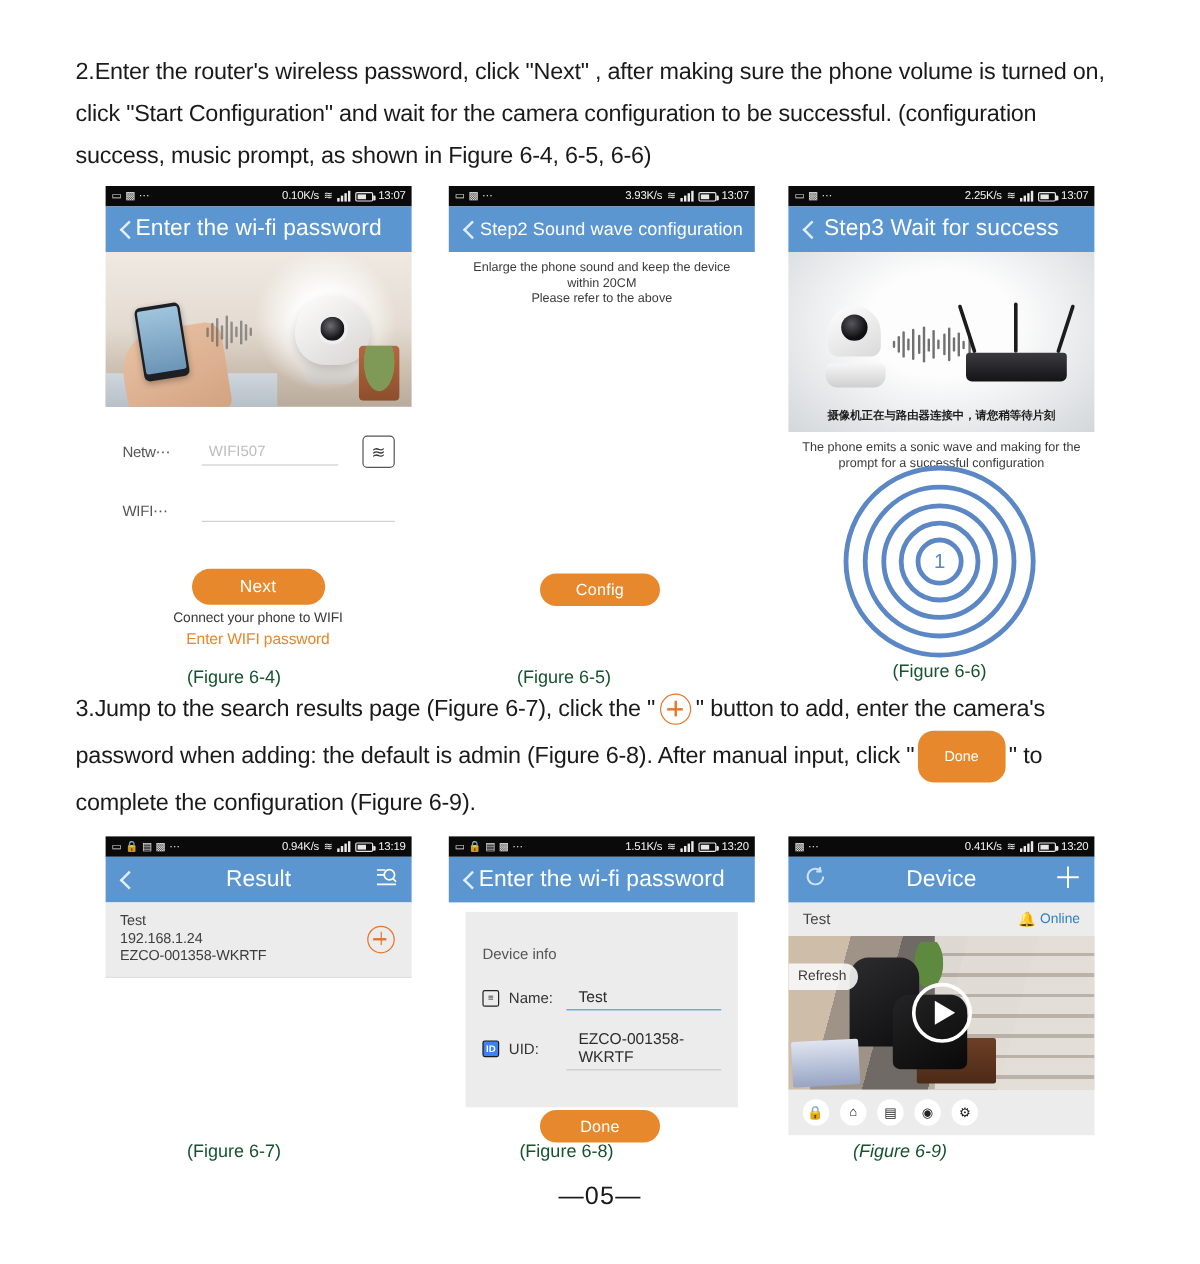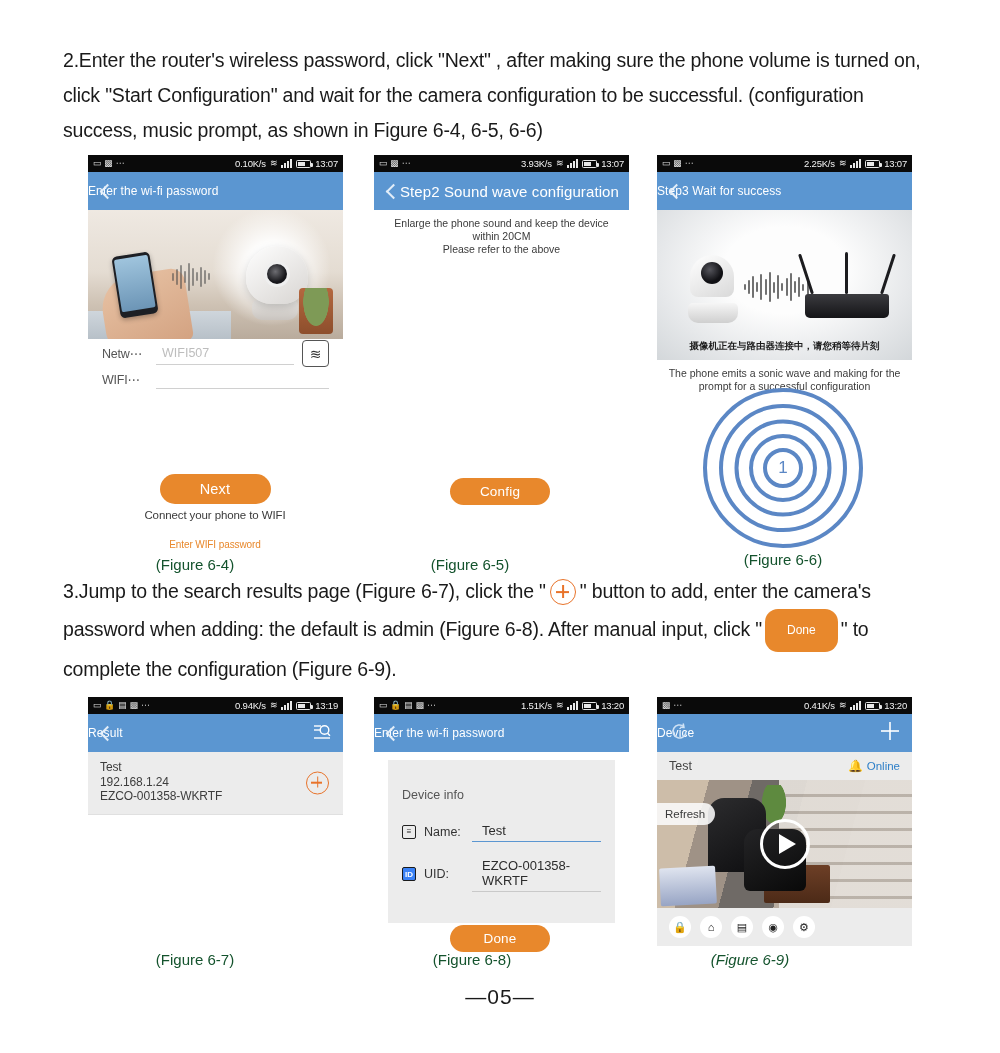--- a/index.html
+++ b/index.html
@@ -78,22 +78,22 @@
   .bars { display:inline-flex; align-items:flex-end; gap:1px; height:9px; }
   .bars s { display:block; width:2px; background:#e9e9e9; }
   .bars s:nth-child(1){height:3px} .bars s:nth-child(2){height:5px}
   .bars s:nth-child(3){height:7px} .bars s:nth-child(4){height:9px}
 
   .navbar {
     height:38px; background:#5b96d1; color:#ffffff;
     display:flex; align-items:center; position:relative;
   }
   .navbar .title {
-    position:absolute; left:0; right:0; 
-    font-size:12px; font-weight:400; letter-spacing:.1px;
+    position:absolute; left:0; right:0; text-align:center;
+    font-size:19px; font-weight:400; letter-spacing:.1px;
   }
   .navbar .title.tight { font-size:15px; }
   .chev {
     width:11px; height:11px; border-left:2px solid #eaf2fb; border-bottom:2px solid #eaf2fb;
     transform:rotate(45deg); margin-left:14px; z-index:2; opacity:.95;
   }
   .nav-right { margin-left:auto; margin-right:12px; z-index:2; }
 
   
   .hero {
@@ -141,42 +141,42 @@
                linear-gradient(#b4683f,#8d4e2c);
     border-radius:4px;
   }
   .hero .sofa {
     position:absolute; left:0; bottom:0; width:56%; height:22%;
     background:linear-gradient(#cfd6dc,#b7c0c8);
   }
 
   
   .form-row {
-    display:flex; align-items:center; gap:8px;
-    padding:1px 14px 2px 14px; font-size:12.5px; color:#4a4a4a;
+    display:flex; align-items:center; gap:20px;
+    padding:24px 14px 2px 14px; font-size:12.5px; color:#4a4a4a;
   }
   .form-row .lbl { width:46px; color:#555; letter-spacing:-.2px; }
   .form-row .fld {
     flex:1; border-bottom:1px solid #d0d0d0; padding:3px 3px 4px 6px;
     font-size:12.5px; color:#bdbdbd; min-height:19px;
   }
   .wifi-btn {
     width:27px; height:27px; border:1.4px solid #555; border-radius:4px;
     display:flex; align-items:center; justify-content:center; color:#333; font-size:14px;
   }
 
   .cta-wrap { text-align:center; }
   .cta {
     display:inline-block; background:#e8882c; color:#fff;
     border-radius:19px; font-size:14.5px; padding:7px 0; width:111px;
     text-align:center; letter-spacing:.2px;
   }
   .cta.small { width:100px; font-size:13.5px; border-radius:16px; padding:6px 0; }
   .cta-sub1 { font-size:11.5px; color:#3a3a3a; margin-top:5px; letter-spacing:-.1px; }
-  .cta-sub2 { font-size:10px; color:#e8882c; margin-top:18px; letter-spacing:-.1px; }
+  .cta-sub2 { font-size:13px; color:#e8882c; margin-top:4px; letter-spacing:-.1px; }
 
   
   .greenpanel { height:130px; position:relative; overflow:hidden; background:#49b648; }
   .greenpanel .dark {
     position:absolute; inset:0;
     background:#1f6b2e;
     clip-path:polygon(100% 0, 100% 100%, 28% 100%, 70% 50%, 28% 0);
   }
   .gp-cam {
     position:absolute; left:9%; top:32%; width:42px; height:48px;

